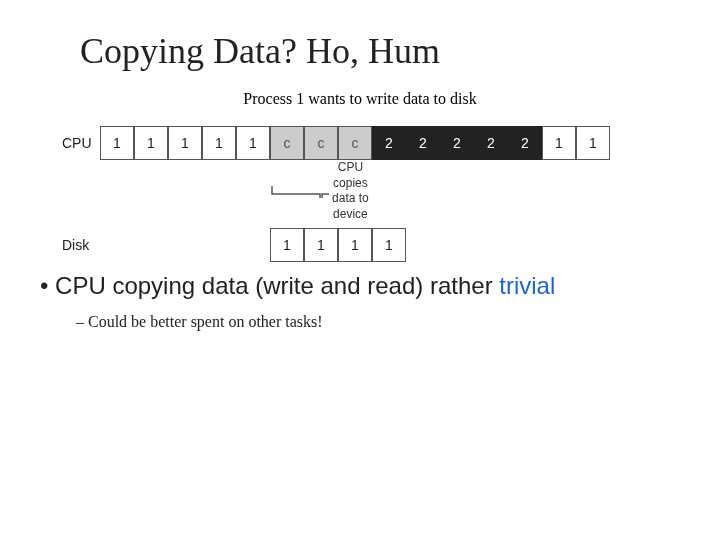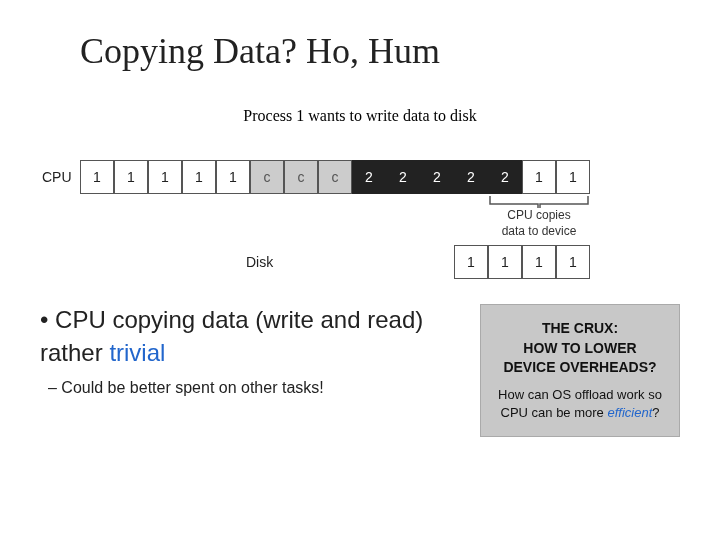--- a/index.html
+++ b/index.html
@@ -12,21 +12,20 @@
       position: relative;
     }
 
     .slide {
       width: 720px;
       height: 540px;
       padding: 30px 40px 20px 40px;
       display: flex;
       flex-direction: column;
       align-items: flex-start;
-      gap: 17px;
     }
 
     .title {
       font-size: 36px;
       font-weight: normal;
       color: #222;
       margin-bottom: 18px;
       align-self: flex-start;
       margin-left: 40px;
     }
@@ -101,23 +100,23 @@
       margin-bottom: 8px;
     }
 
     .bullet-main .trivial {
       color: #2266cc;
     }
 
     .bullet-sub {
       font-size: 16px;
       color: #222;
-      font-family: Liberation Sans, sans-serif;
+      font-family: Liberation Serif, serif;
       line-height: 1.4;
-      margin-left: 8px;
+      margin-left: 36px;
     }
 
     .crux-box {
       width: 200px;
       background: #c8c8c8;
       border: 1px solid #aaa;
       padding: 14px 12px;
       font-family: Arial, sans-serif;
       font-size: 14px;
       color: #111;
@@ -139,22 +138,21 @@
 
     .crux-box .efficient {
       color: #2266cc;
       font-style: italic;
     }
 
     .diagram-wrapper {
       display: flex;
       flex-direction: column;
       position: relative;
-      margin-left: 2px;
-      align-items: flex-end;
+      margin-left: 22px;
     }
 
     .cpu-row-container {
       display: flex;
       align-items: center;
     }
 
     .disk-row-container {
       display: flex;
       align-items: center;
@@ -189,21 +187,21 @@
           <div class="cell dark">2</div>
           <div class="cell">1</div>
           <div class="cell">1</div>
         </div>
     </div>
 
     <div style="display:flex; align-items:flex-start; margin-left:38px;">
 
       <div style="width: 170px;"></div>
 
-      <div style="display:flex; flex-direction:column; align-items:center; width:102px;">
+      <div style="display:flex; flex-direction:row; align-items:center; width:102px;">
         <svg width="102" height="14">
           <path d="M2,2 L2,10 L50,10 L50,14" stroke="#555" stroke-width="1.5" fill="none"></path>
           <path d="M100,2 L100,10 L52,10 L52,14" stroke="#555" stroke-width="1.5" fill="none"></path>
         </svg>
         <div class="brace-text">CPU copies<br>data to device</div>
       </div>
     </div>
 
     <div class="disk-row-container">
       <span class="row-label">Disk</span>
@@ -219,20 +217,14 @@
     </div>
   </div>
 
   <div class="bottom-section">
     <div class="bullet-section">
       <div class="bullet-main">
         <span>• </span><span>CPU copying data (write and read) rather </span><span class="trivial">trivial</span>
       </div>
       <div class="bullet-sub">– Could be better spent on other tasks!</div>
     </div>
-    <div class="crux-box">
-      <div class="crux-title">THE CRUX:<br>HOW TO LOWER<br>DEVICE OVERHEADS?</div>
-      <div class="crux-sub">
-        <span>How can OS offload work so CPU can be more </span><span class="efficient">efficient</span><span>?</span>
-      </div>
-    </div>
   </div>
 </div>
 
 </body></html>

